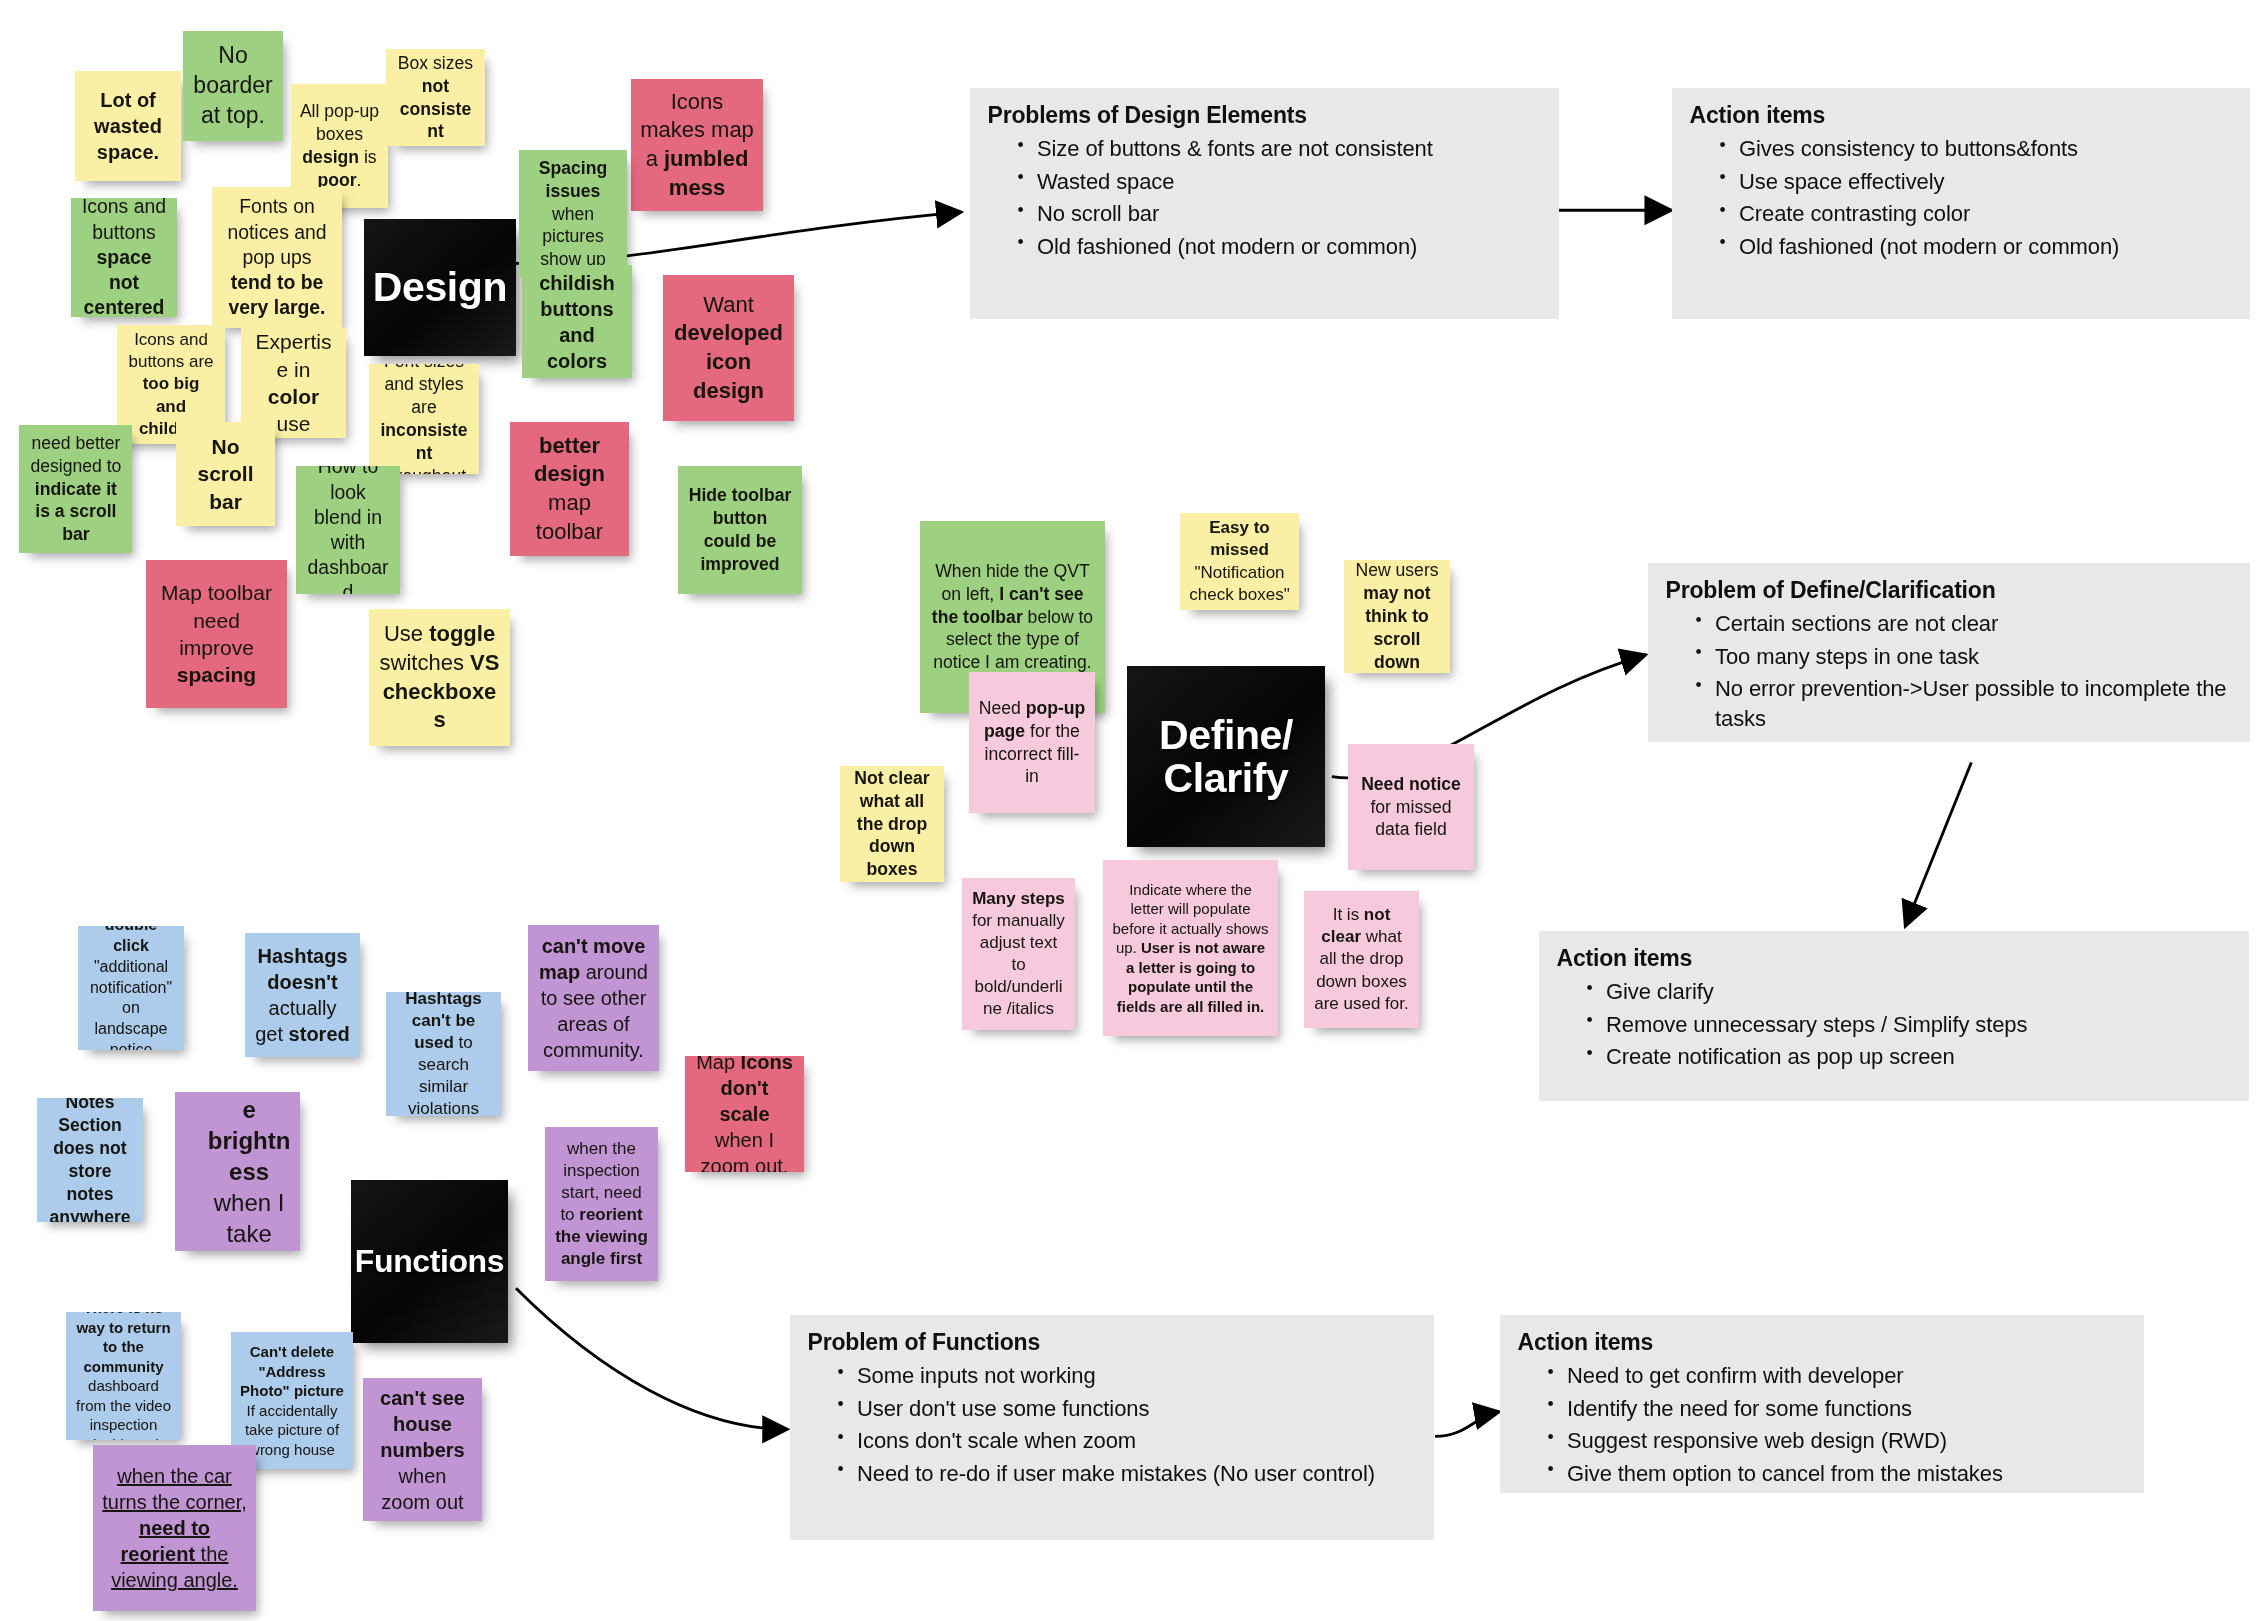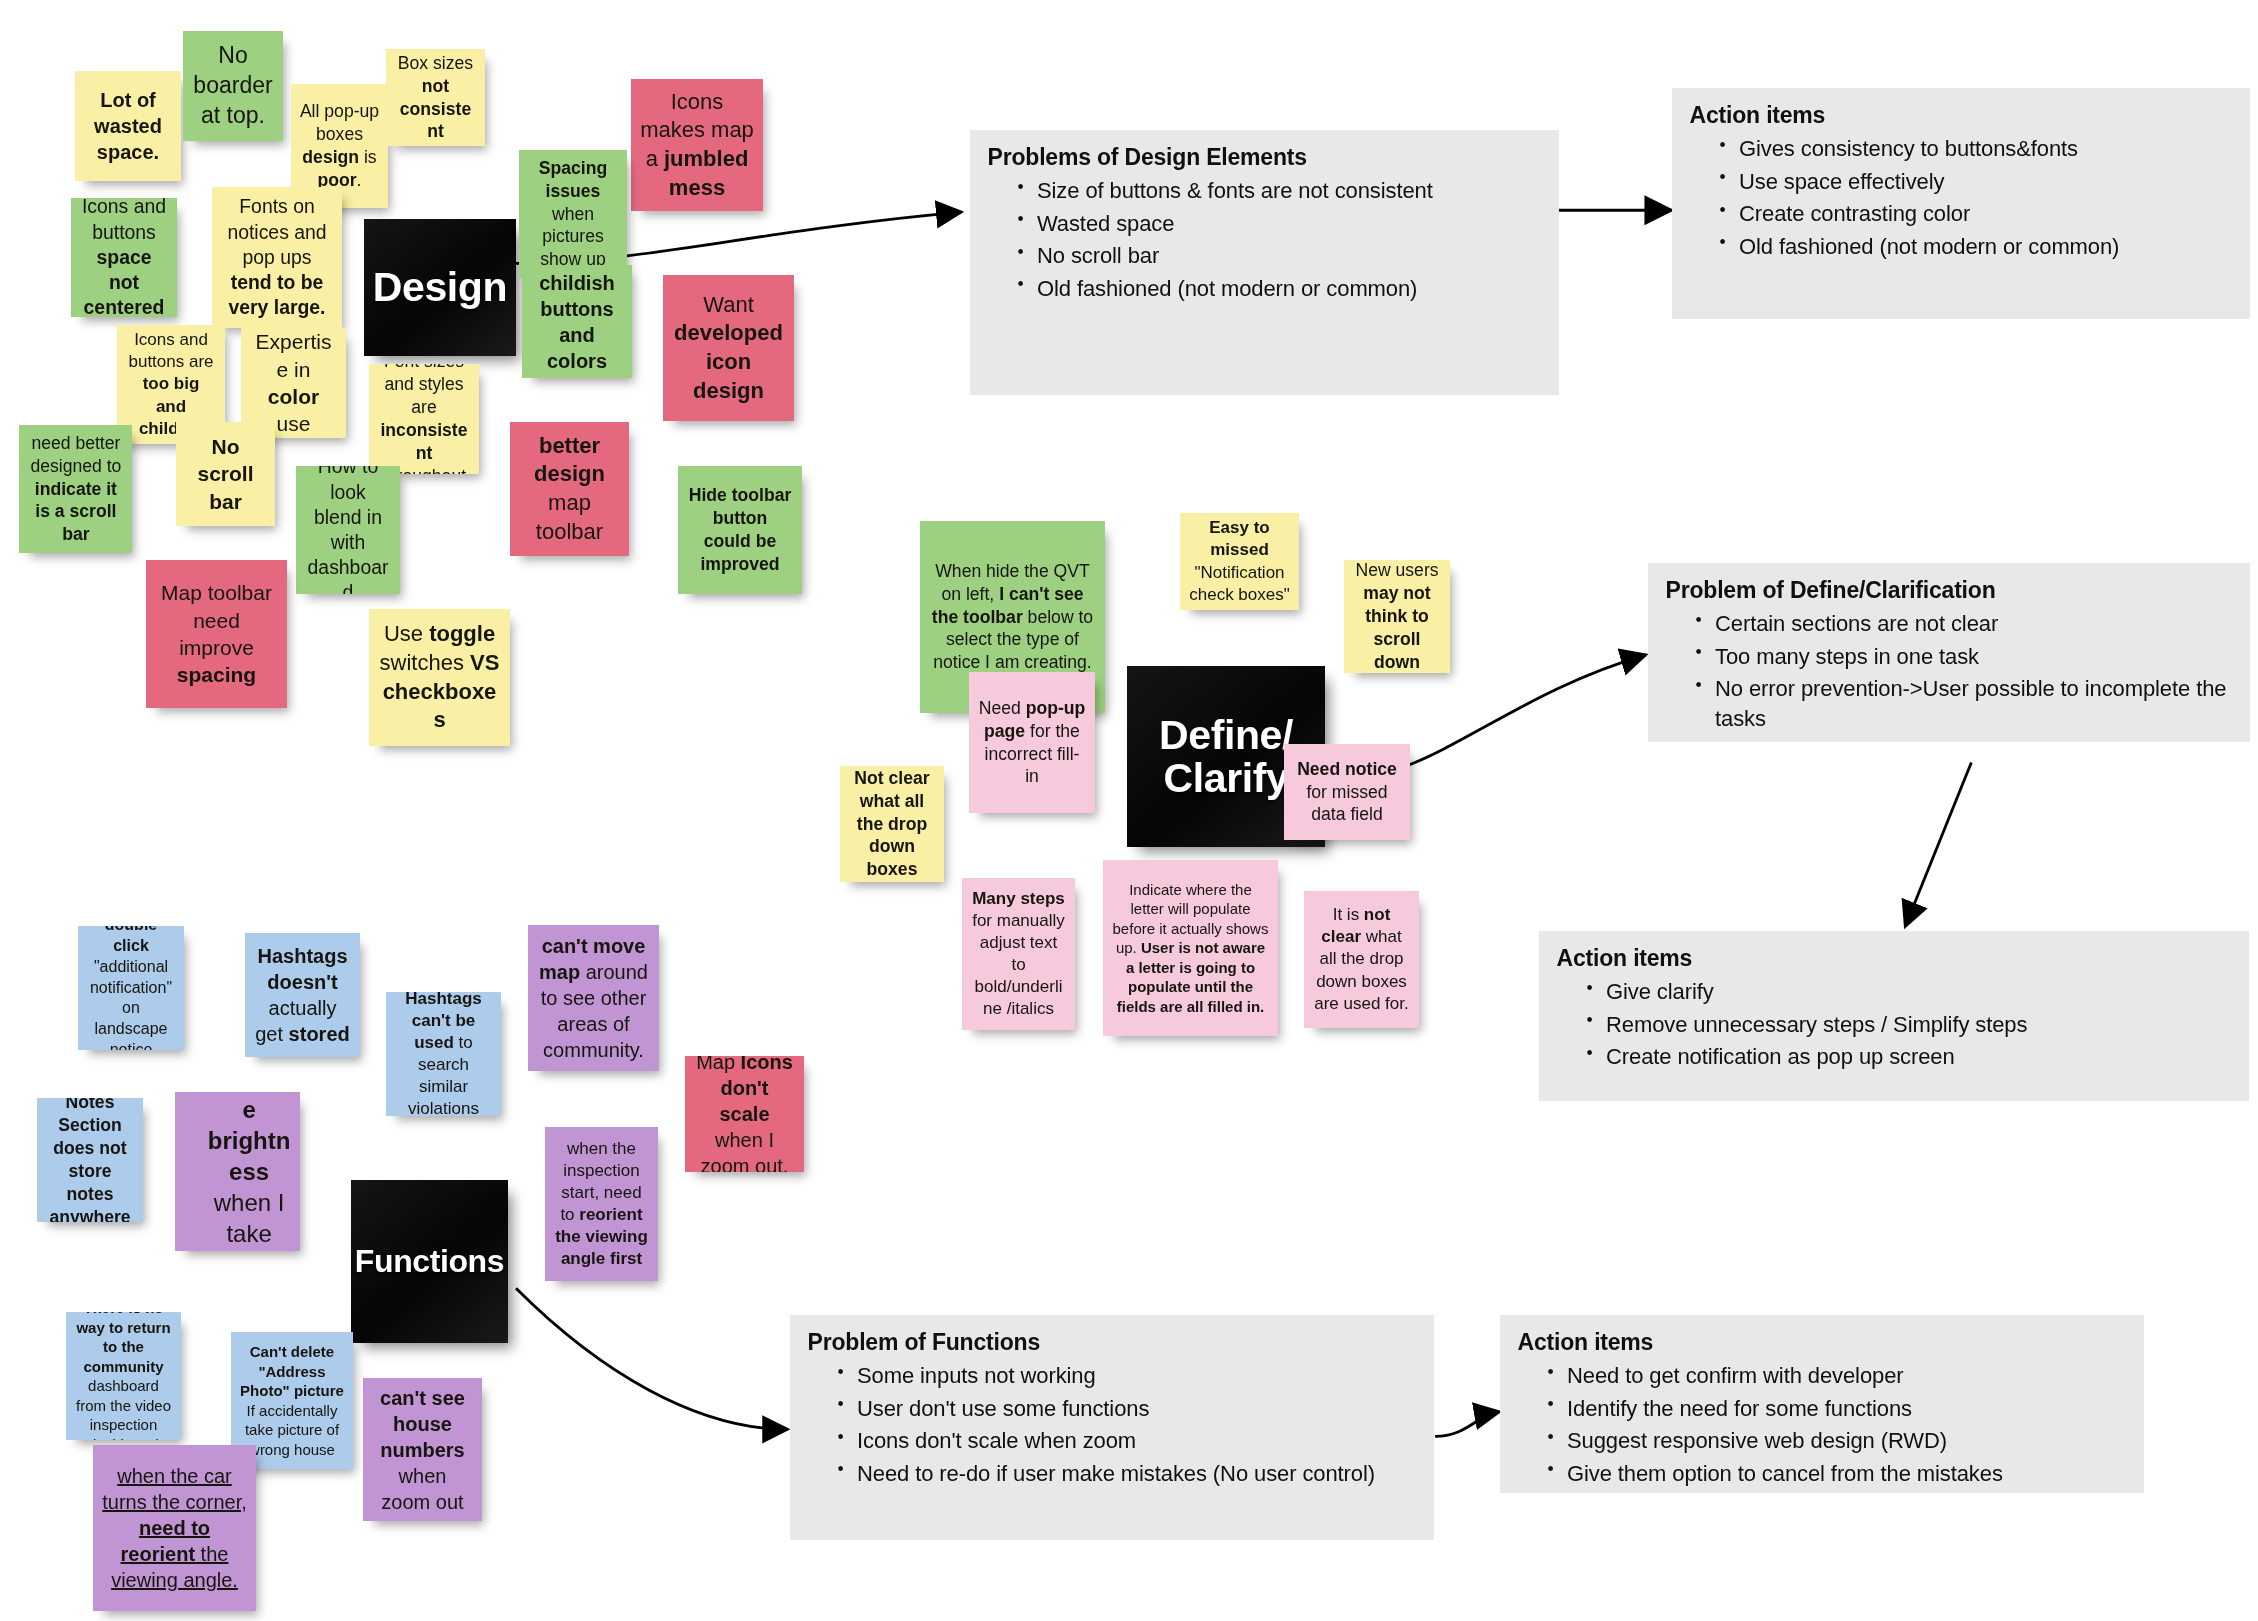--- a/index.html
+++ b/index.html
@@ -215,21 +215,21 @@
   <div class="hdr" style="left:1127px;top:666px;width:198px;height:181px;font-size:41px;">
     <span>
       <span>Define/</span><br><span>Clarify</span>
     </span>
     </div>
 
   <div class="note pink" style="left:969px;top:672px;width:126px;height:141px;font-size:17.6px;">
     <span class="txt">Need <b>pop-up page</b> for the incorrect fill-in</span>
     </div>
 
-  <div class="note pink" style="left:1284px;top:744px;width:126px;height:96px;font-size:17.6px;">
+  <div class="note pink" style="left:1348px;top:744px;width:126px;height:126px;font-size:17.6px;">
     <span class="txt"><b>Need notice</b> for missed data field</span>
     </div>
 
   <div class="note yellow" style="left:840px;top:766px;width:104px;height:116px;font-size:17.6px;">
     <span class="txt"><b>Not clear what all the drop down boxes</b></span>
     </div>
 
   <div class="note pink" style="left:962px;top:878px;width:113px;height:152px;font-size:17px;">
     <span class="txt"><b>Many steps</b> for manually adjust text to bold/underline /italics</span>
     </div>
@@ -288,21 +288,21 @@
 
   <div class="note purple" style="left:363px;top:1378px;width:119px;height:143px;font-size:20px;">
     <span class="txt"><b>can't see house numbers</b> when zoom out</span>
     </div>
 
 
   <div class="note purple" style="left:93px;top:1445px;width:163px;height:166px;font-size:20px;text-decoration:underline;">
     <span class="txt">when the car turns the corner, <b>need to reorient</b> the viewing angle.</span>
     </div>
 
-  <div class="sumbox" style="left:970px;top:88px;width:589px;height:265px;margin-top:42px;">
+  <div class="sumbox" style="left:970px;top:88px;width:589px;height:231px;">
     <div class="title">Problems of Design Elements</div>
     <ul>
         <li>Size of buttons &amp; fonts are not consistent</li>
         <li>Wasted space</li>
         <li>No scroll bar</li>
         <li>Old fashioned (not modern or common)</li>
       </ul>
   </div>
 
   <div class="sumbox" style="left:1672px;top:88px;width:578px;height:231px;">

